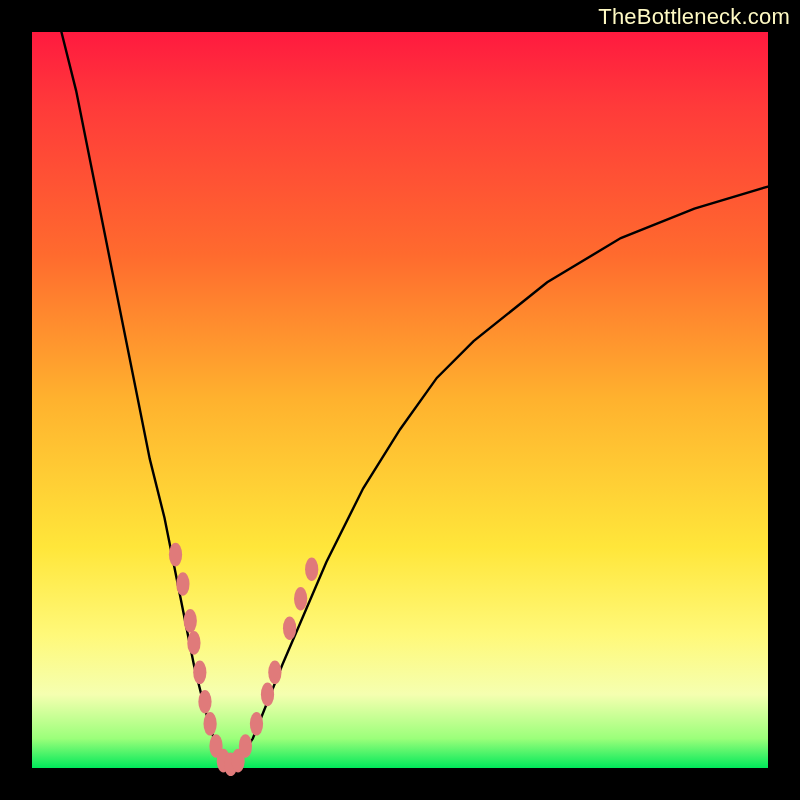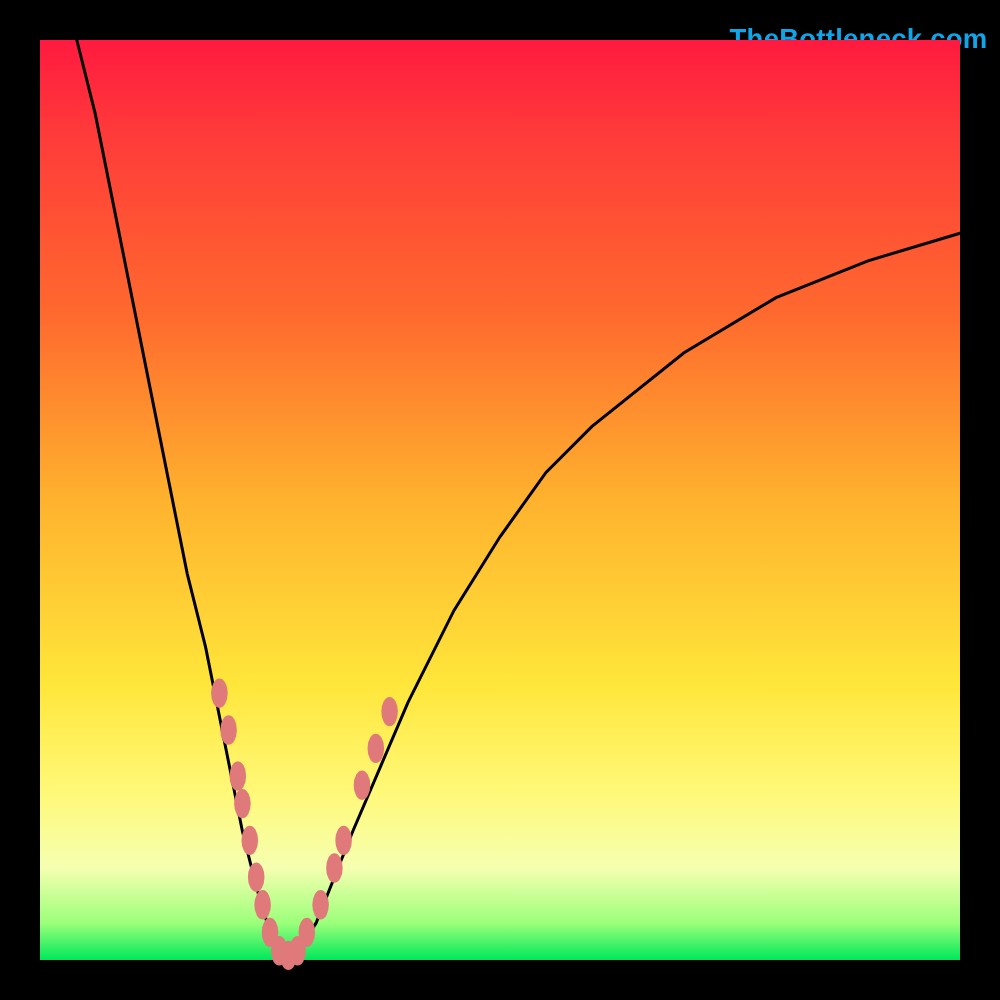--- a/index.html
+++ b/index.html
@@ -34,25 +34,25 @@
       #ffb22e 50%,
       #ffe63a 70%,
       #fff97a 82%,
       #f5ffb0 90%,
       #9bff7a 96%,
       #00e85a 100%
     );
   }
   .watermark {
     position: absolute;
-    top: 18px;
+    top: 4px;
     right: 10px;
     font-size: 22px;
-    font-weight: 700;
-    color: #0ea5e9;
+    font-weight: 400;
+    color: #fef9c3;
     letter-spacing: 0.2px;
   }
   svg.curve-layer {
     position: absolute;
     top: 0;
     left: 0;
     width: 736px;
     height: 736px;
     overflow: visible;
   }

